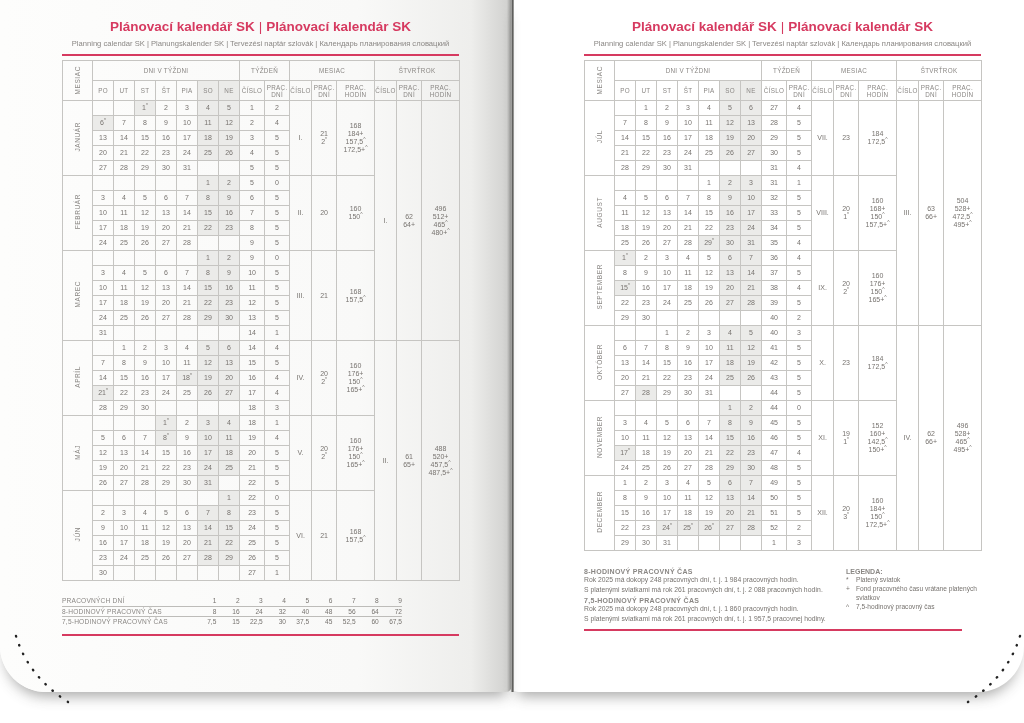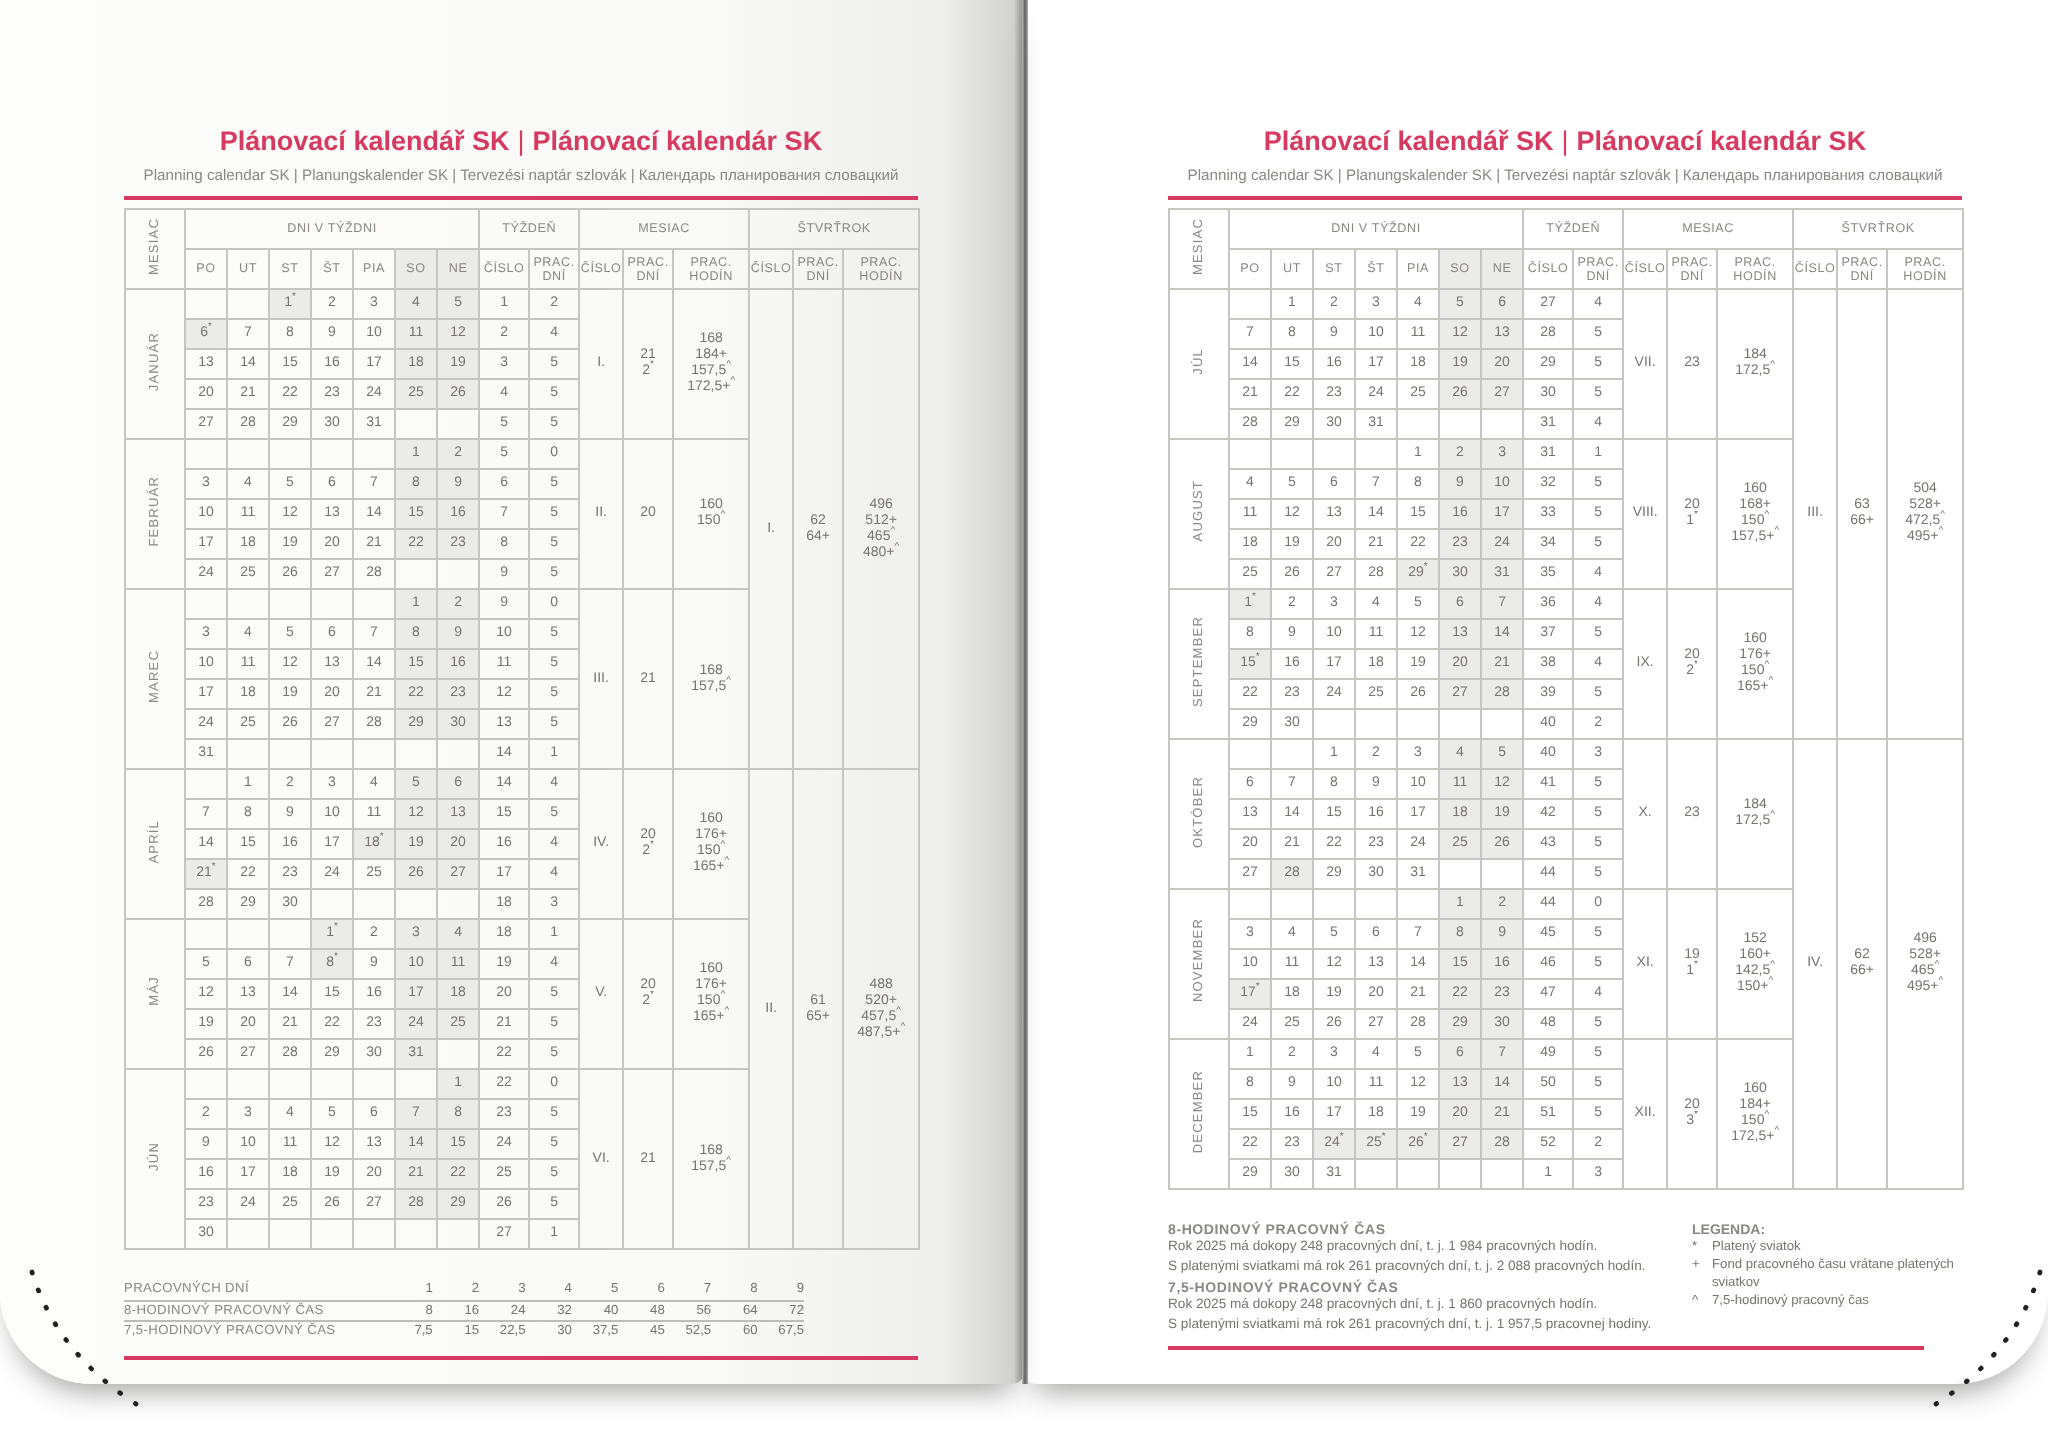--- a/index.html
+++ b/index.html
@@ -12,21 +12,21 @@
     background:linear-gradient(to right,#fdfdfc 0%,#f9f9f8 70%,#eeeeec 92%,#d2d2d0 99%,#8c8c8a 100%);
     box-shadow:0 10px 14px -6px rgba(60,60,58,.45); }
   .page-right { left:512px; border-radius:0 0 46px 6px;
     background:linear-gradient(to right,#79797 7 0%,#c9c9c7 1%,#e7e7e5 4%,#f7f7f6 12%,#fbfbfa 40%,#f6f6f5 100%);
     box-shadow:0 10px 14px -6px rgba(60,60,58,.45); }
   .spine-line { position:absolute; left:511px; top:0; width:3px; height:692px;
     background:linear-gradient(to right,#bdbdbb,#5e5e5c,#aeaeac); z-index:5; }
   .content { position:absolute; top:0; width:397px; }
   .page-left .content { left:62px; }
   .page-right .content { left:72px; }
-  .cal-title { margin-top:63px; text-align:center; font-size:13.5px; font-weight:bold;
+  .cal-title { margin-top:19px; text-align:center; font-size:13.5px; font-weight:bold;
     color:var(--accent); letter-spacing:0; white-space:nowrap; }
   .cal-title .divider { font-weight:normal; padding:0 4px; color:var(--accent); }
   .cal-subtitle { margin-top:5px; text-align:center; font-size:7.6px; color:#8a8784; white-space:nowrap; }
   .rule-pink { height:2px; background:var(--accent); margin-top:6px; }
   table.cal { border-collapse:collapse; table-layout:fixed; width:397px; margin-top:4px; }
   table.cal th, table.cal td { border:1px solid var(--grid); text-align:center; vertical-align:middle;
     font-size:7px; color:var(--txt); padding:0; height:15px; line-height:8px; font-weight:normal; overflow:hidden; }
   table.cal thead th { color:var(--hdr); font-size:6.3px; letter-spacing:.3px; line-height:7px; }
   table.cal thead tr.r1 th { height:20px; }
   table.cal thead tr.r2 th { height:20px; }

